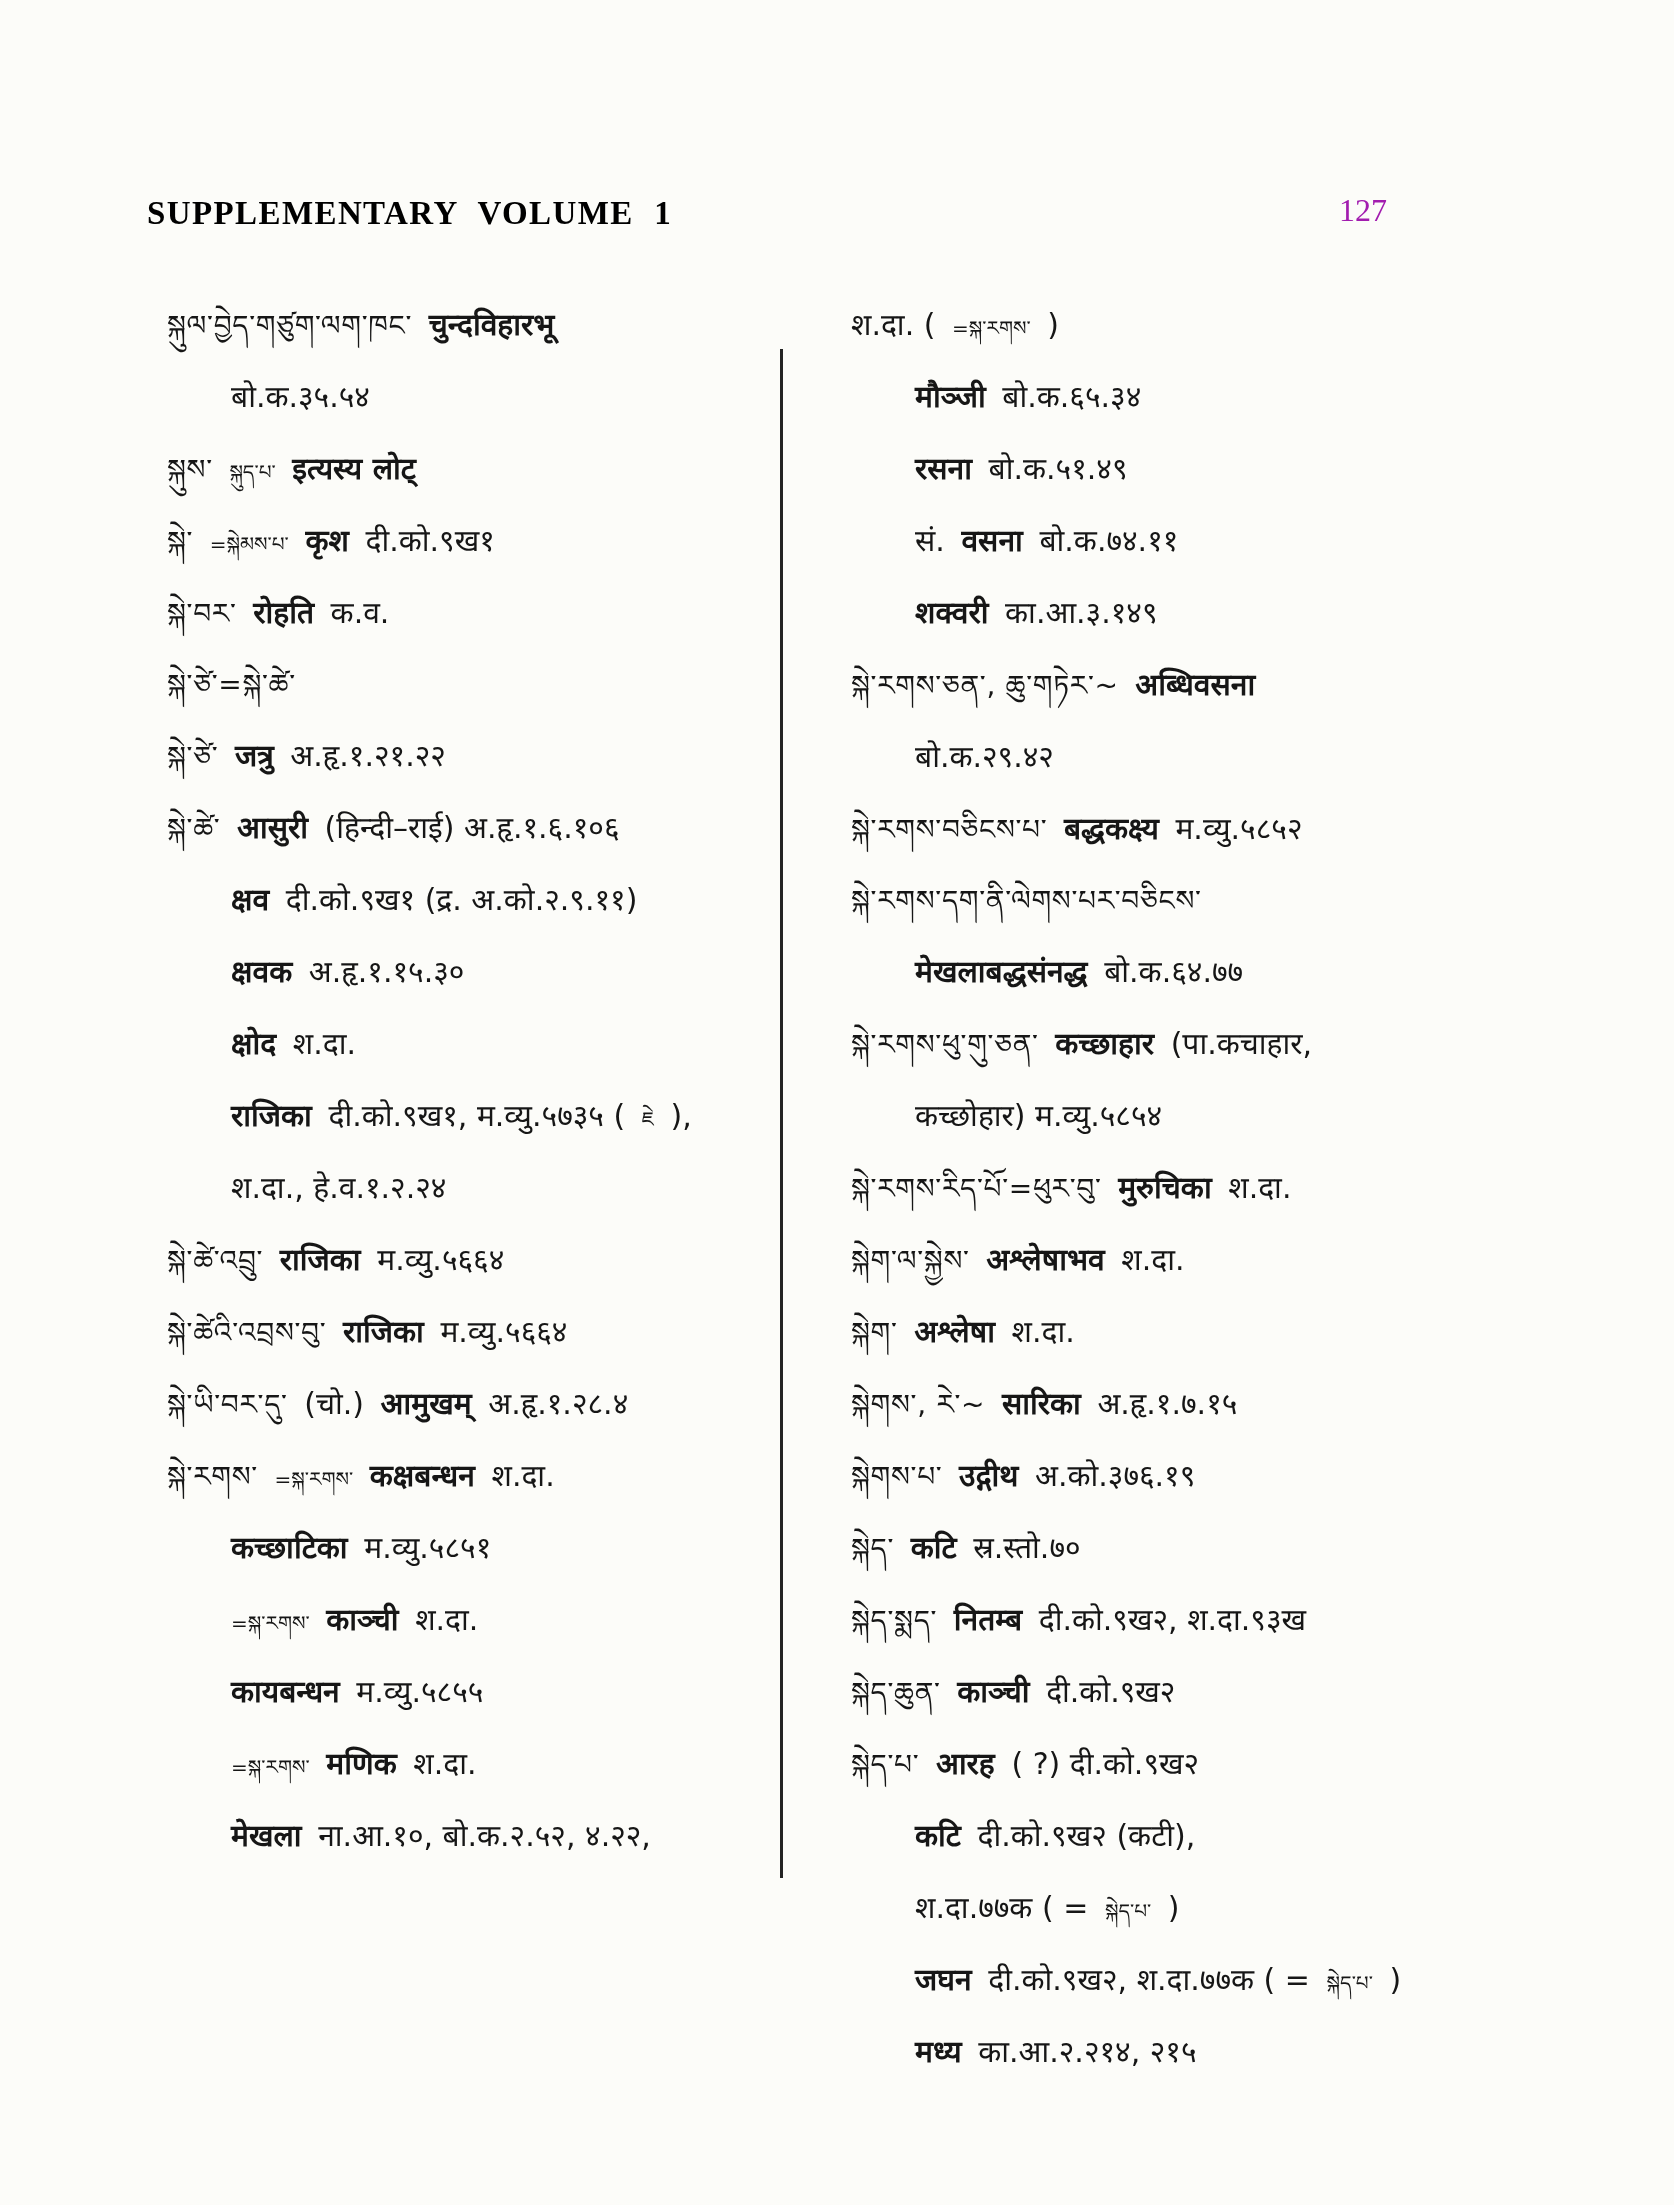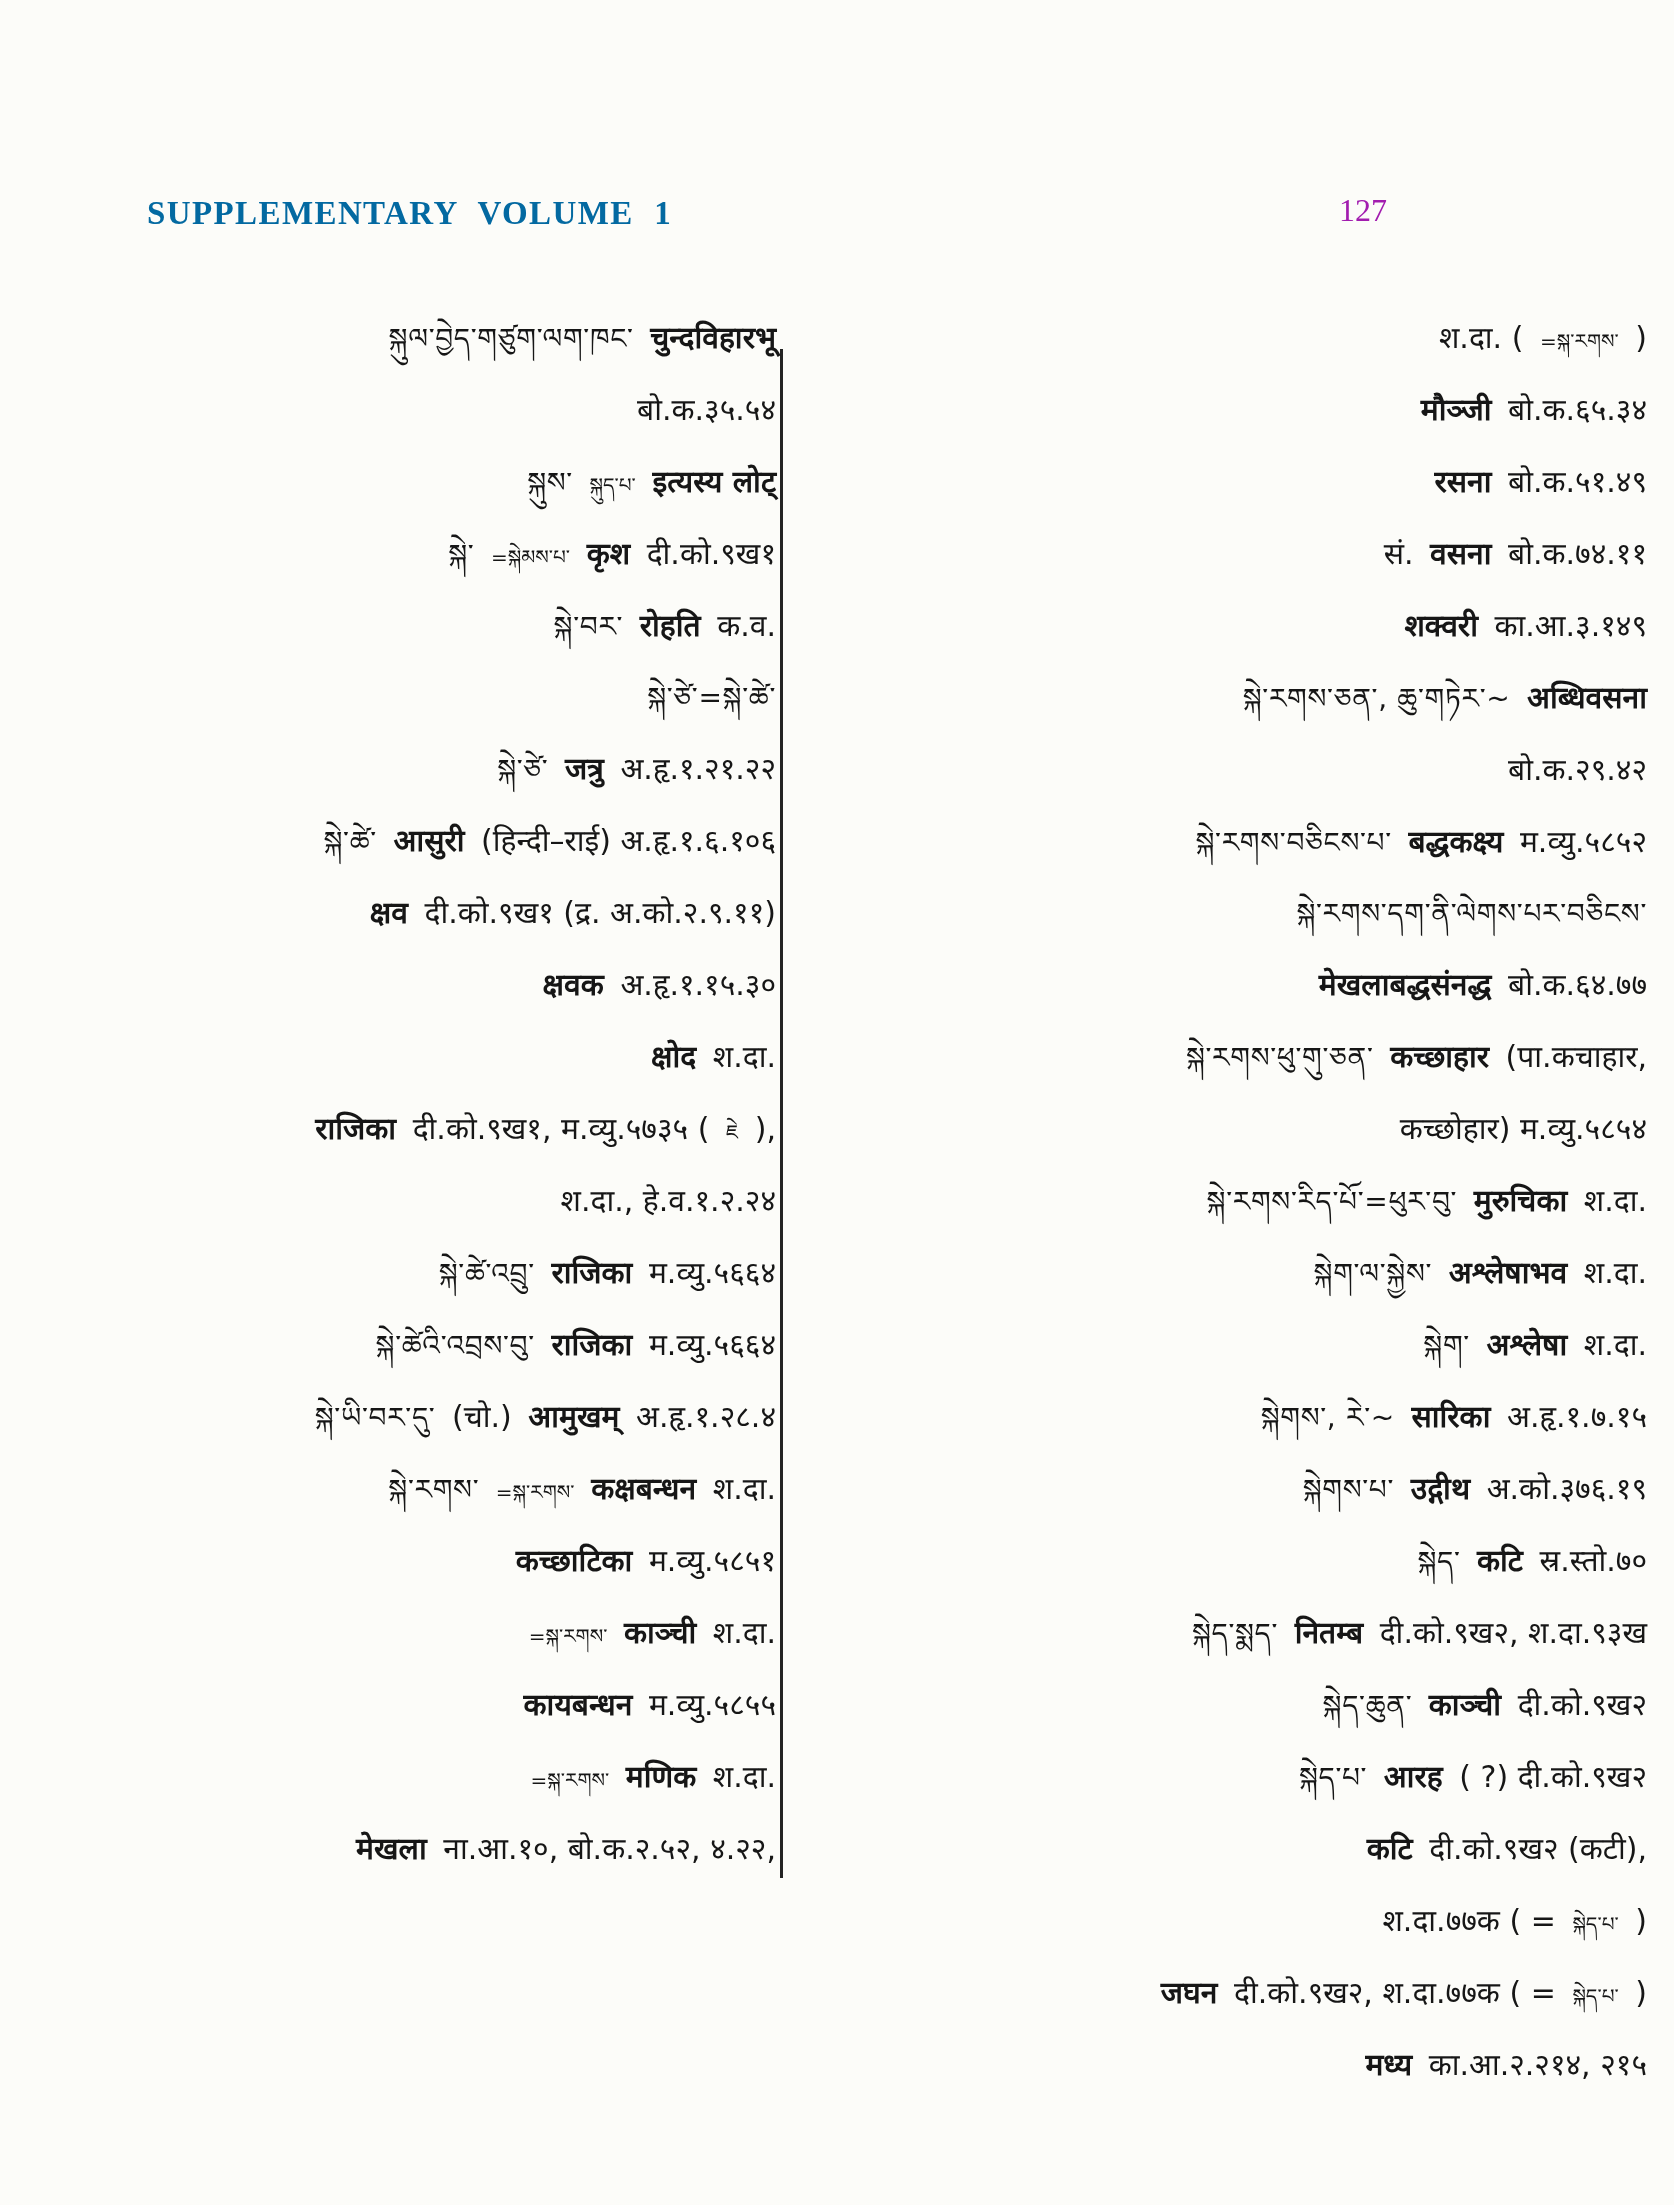--- a/index.html
+++ b/index.html
@@ -17,43 +17,42 @@
   }
   .running-head {
     position: absolute;
     top: 195px;
     left: 147px;
     font-family: "Liberation Serif", serif;
     font-weight: 700;
     font-size: 33px;
     letter-spacing: 1.4px;
     word-spacing: 11px;
-    color: #0369a1;
+    color: #000000;
   }
   .page-number {
     position: absolute;
     top: 192px;
     left: 1339px;
     font-family: "Liberation Serif", serif;
     font-weight: 400;
     font-size: 32px;
     color: #a21caf;
   }
   .column-divider {
     position: absolute;
     left: 780px;
     top: 349px;
     width: 2.8px;
     height: 1529px;
     background: #232323;
   }
   .col {
     position: absolute;
-    top: 319px;
-    text-align: right;
+    top: 306px;
   }
   .col-left {
     left: 167px;
     width: 609px;
   }
   .col-right {
     left: 851px;
     width: 796px;
   }
   .line {

